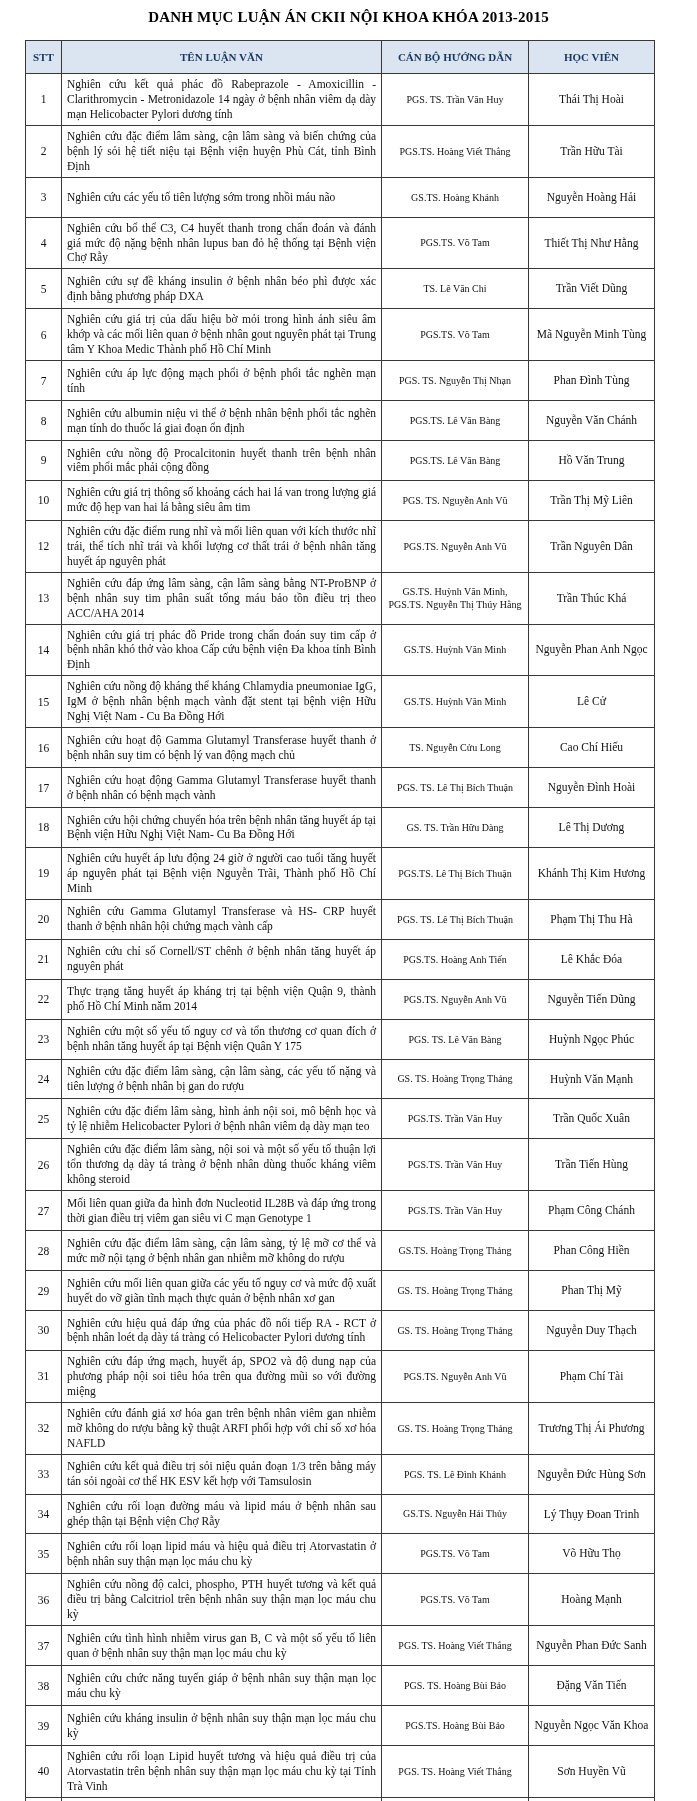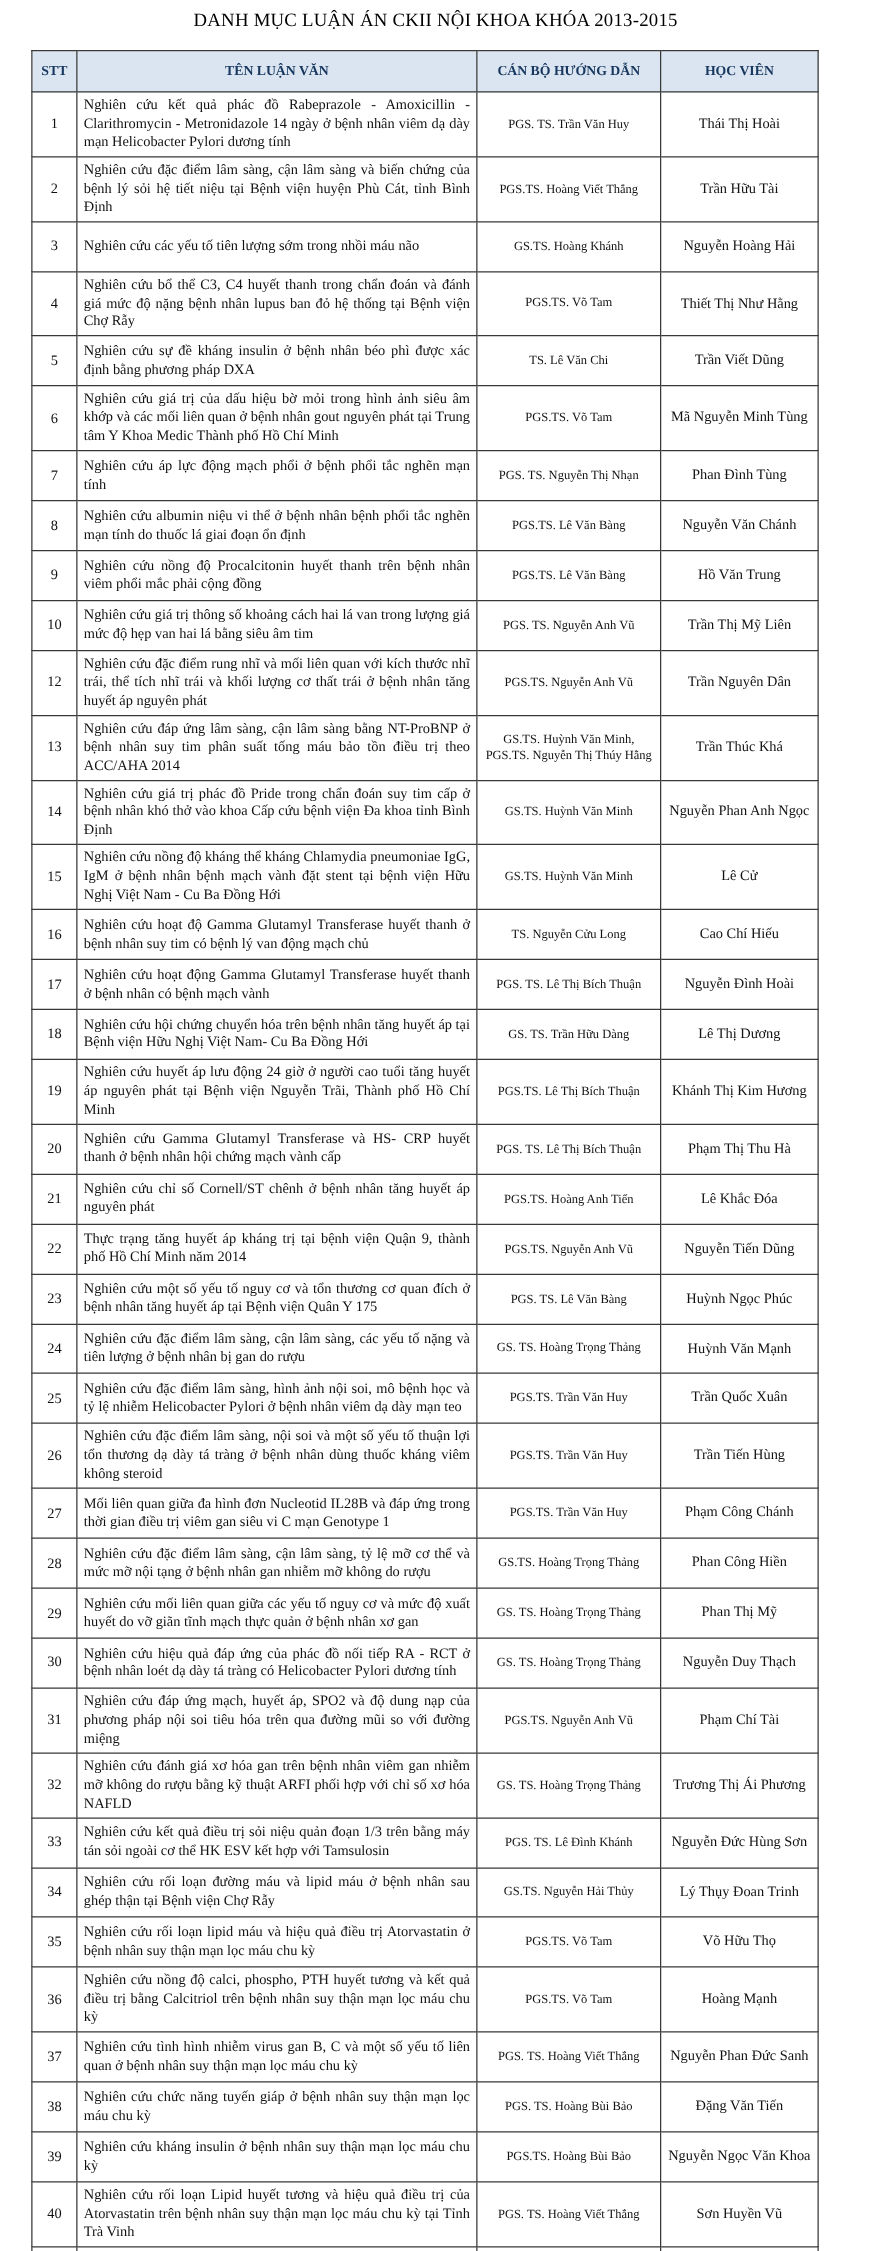--- a/index.html
+++ b/index.html
@@ -10,21 +10,21 @@
   html,body{margin:0;padding:0;}
   body{
     width:697px;
     background:#ffffff;
     font-family:"Liberation Serif","DejaVu Serif",serif;
     color:#111;
   }
   .page{width:697px;}
   .doc-title{
     text-align:center;
-    font-weight:normal;
+    font-weight:bold;
     font-size:15px;
     letter-spacing:.2px;
     padding:9px 0 14px 0;
     color:#000;
   }
   table.listing{
     border-collapse:collapse;
     margin-left:25px;
     width:613px;
     table-layout:fixed;

